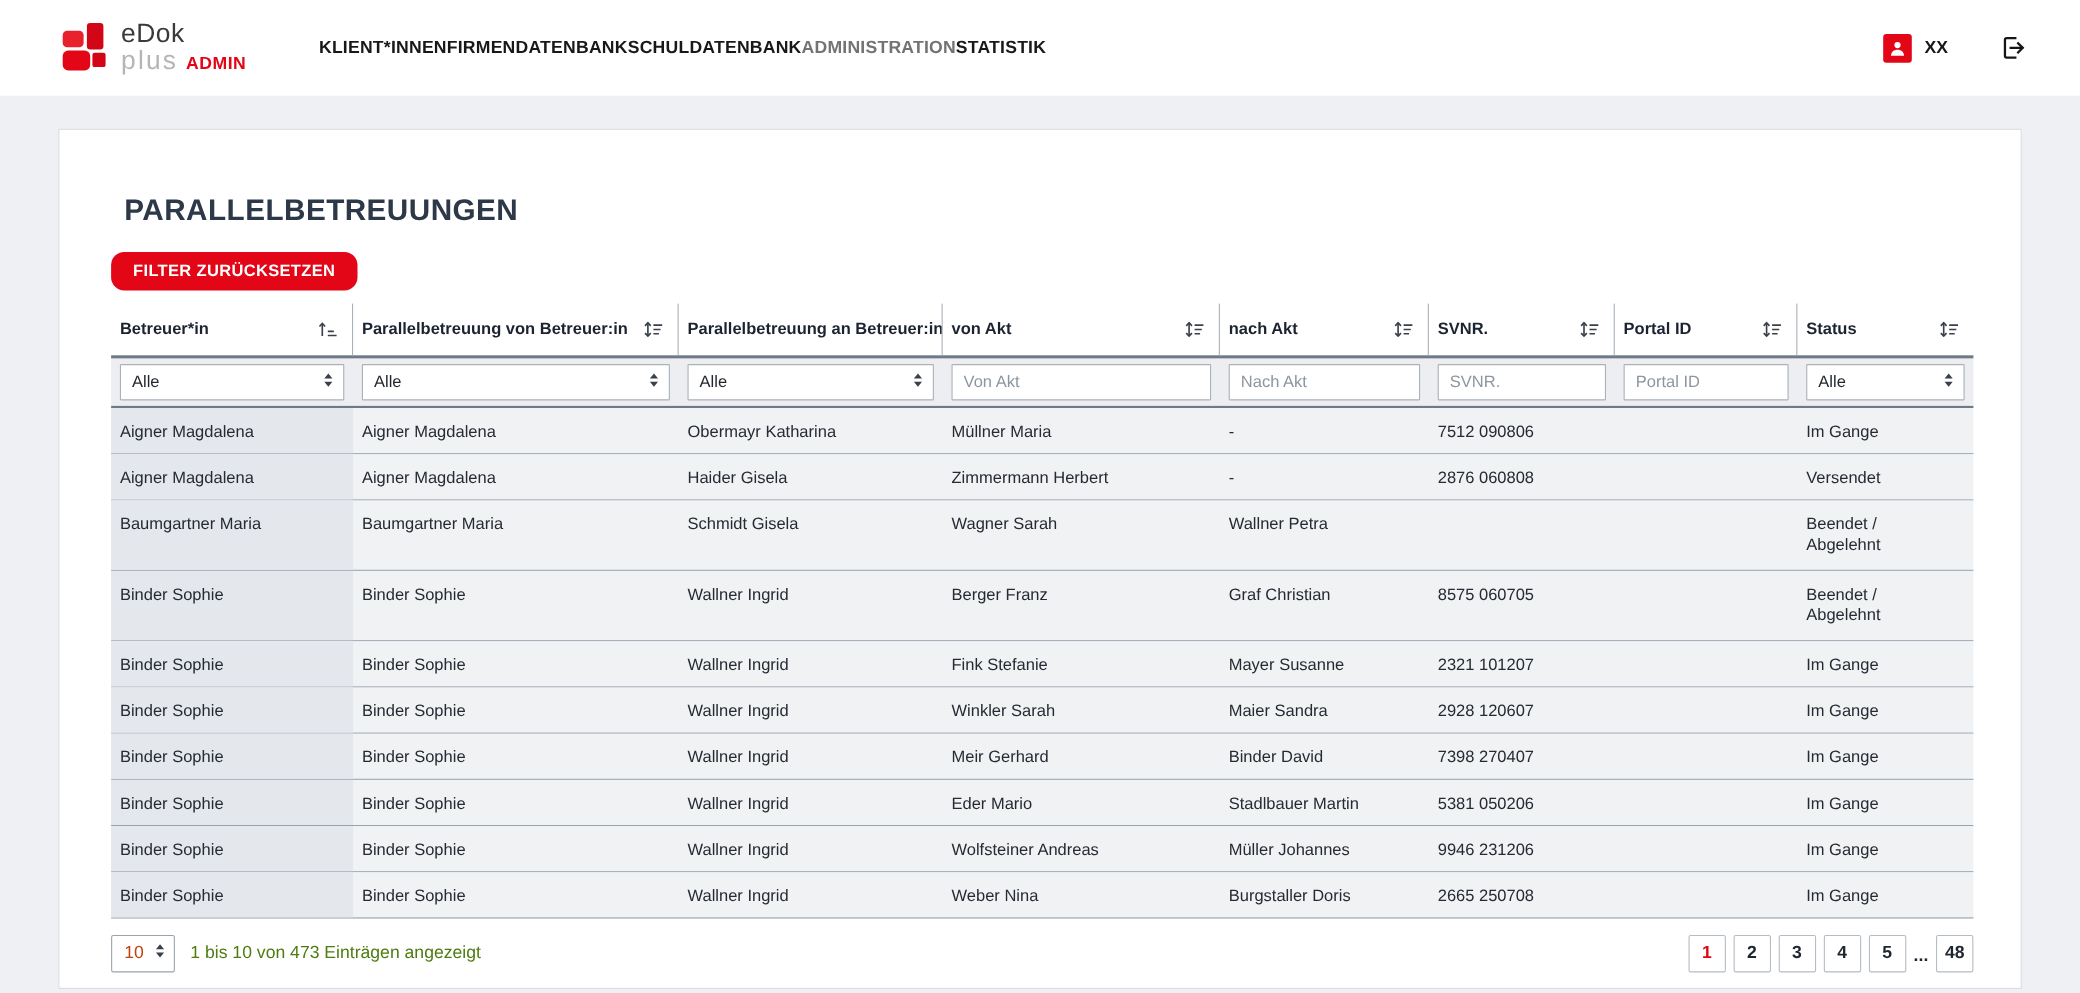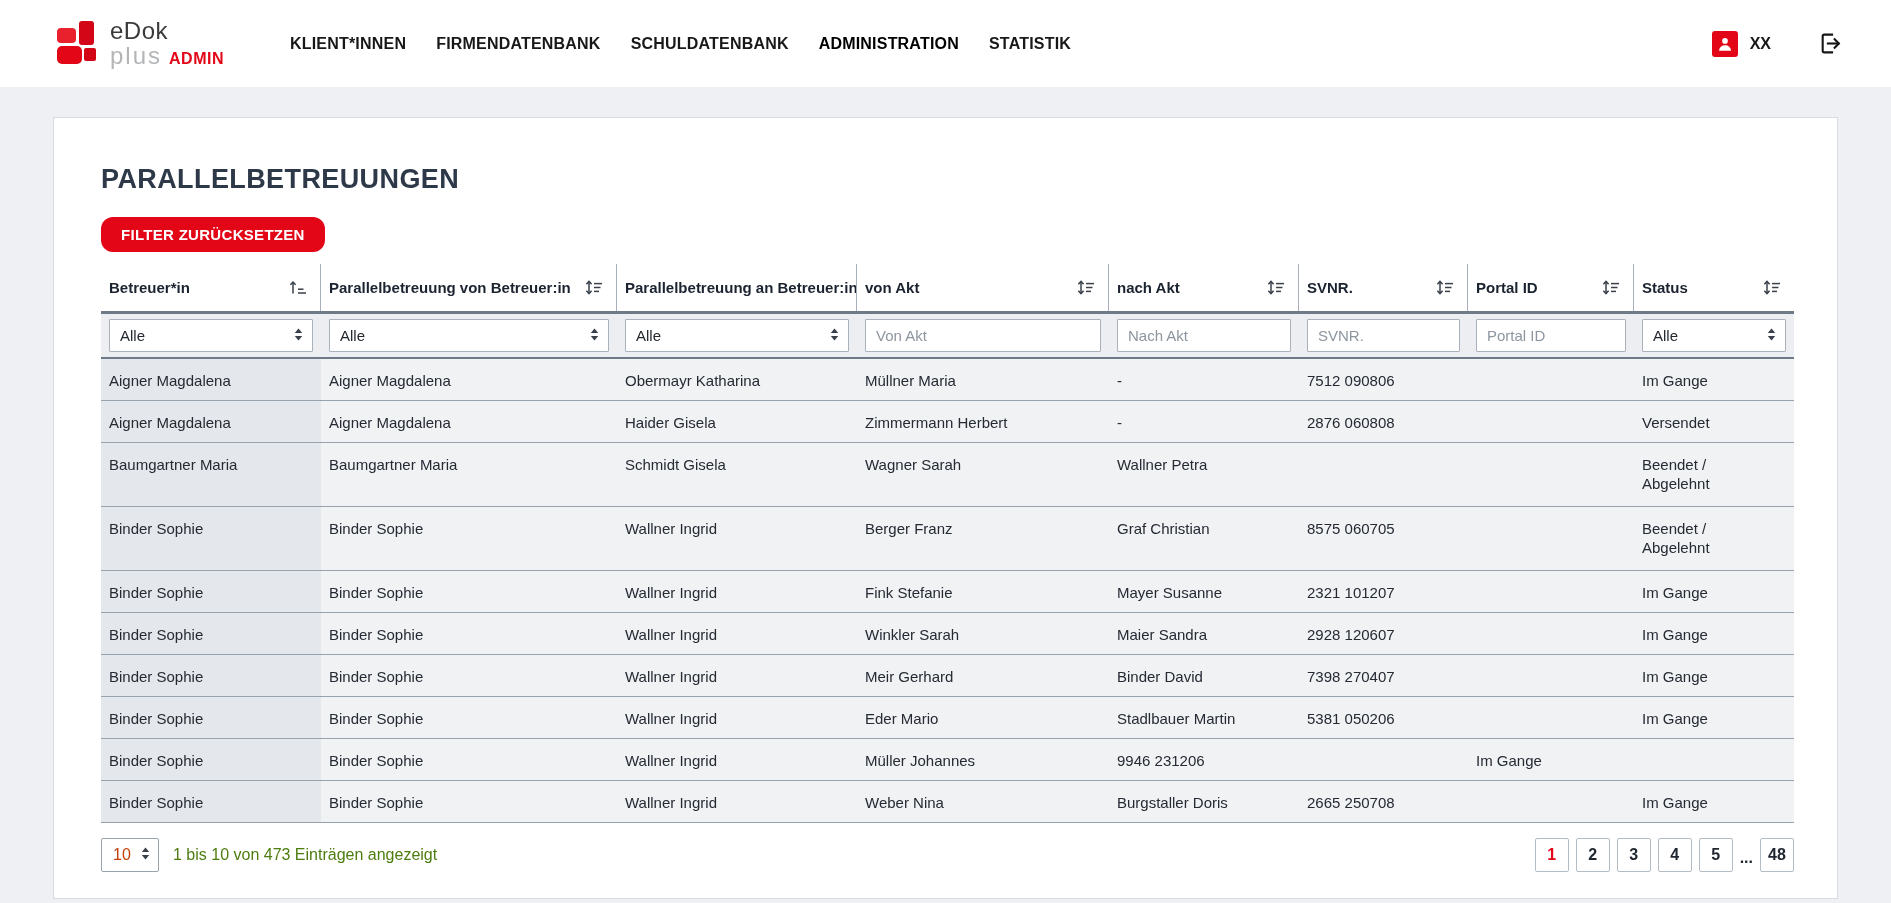--- a/index.html
+++ b/index.html
@@ -22,38 +22,38 @@
   .sq { position:absolute; background:#e20617; }
   .sq.a { left:0;  top:7px;  width:19px; height:15px; border-radius:4px; background:#e8212d; }
   .sq.b { left:22px; top:0;  width:15px; height:24px; border-radius:3px; background:#d30617; }
   .sq.c { left:0;  top:25px; width:25px; height:18px; border-radius:5px; background:#e20617; }
   .sq.d { left:27px; top:27px; width:12px; height:13px; border-radius:2px; background:#d30617; }
   .logo-text { margin-left:7px; line-height:1; }
   .lt1 { font-size:24px; color:#3a3a3a; letter-spacing:.5px; }
   .lt2 { font-size:24px; color:#b3b5b7; letter-spacing:2px; margin-top:1px; display:flex; align-items:baseline; }
   .lt2 .admin { font-size:16px; font-weight:bold; color:#e20617; letter-spacing:.5px; margin-left:7px; }
 
-  nav { display:flex; gap:30px; margin-left:66px; }
+  nav { display:flex; margin-left:66px; }
   .nav-item { font-size:16px; font-weight:bold; color:#181818; letter-spacing:.2px; cursor:pointer; white-space:nowrap; }
-  .nav-item.active { color:#000000; }
+  .nav-item.active { color:#737373; }
 
   .header-right { margin-left:auto; display:flex; align-items:center; }
   .user-badge { width:26px; height:26px; background:#e20617; border-radius:3px; display:flex; align-items:center; justify-content:center; cursor:pointer; }
   .user-name { margin-left:12px; font-size:16px; font-weight:bold; color:#181818; }
   .logout-btn { margin-left:46px; width:26px; height:26px; cursor:pointer; display:flex; align-items:center; justify-content:center; }
 
   
   main { width:100%; }
   .card {
     width:1785px; margin:30px auto 0 53px;
     background:#ffffff; border:1px solid #d8dce1;
     padding:46px 43px 20px 47px;
     height:782px;
   }
-  h1 { margin:0; font-size:27px; font-weight:bold; color:#2d3848; letter-spacing:.4px; }
+  h1 { margin:12px; font-size:27px; font-weight:bold; color:#2d3848; letter-spacing:.4px; }
   .reset-btn {
     display:block; margin-top:22px; height:35px; padding:0 20px;
     background:#e20617; color:#ffffff; border:none; border-radius:12px;
     font-family:"Liberation Sans",sans-serif; font-size:15px; font-weight:bold; letter-spacing:.3px;
     cursor:pointer;
   }
 
   
   .grid { display:grid; grid-template-columns:220px 296px 240px 252px 190px 169px 166px 1fr; }
   .thead { margin-top:12px; height:50px; border-bottom:3px solid #6e7a87; }
@@ -385,20 +385,21 @@
           <div class="td">Eder Mario</div>
           <div class="td">Stadlbauer Martin</div>
           <div class="td">5381 050206</div>
           <div class="td"></div>
           <div class="td">Im Gange</div>
         </div>
         <div class="tr grid">
           <div class="td c0">Binder Sophie</div>
           <div class="td">Binder Sophie</div>
           <div class="td">Wallner Ingrid</div>
+          <div class="td">Wolfsteiner Andreas</div>
           <div class="td">Müller Johannes</div>
           <div class="td">9946 231206</div>
           <div class="td"></div>
           <div class="td">Im Gange</div>
         </div>
         <div class="tr grid">
           <div class="td c0">Binder Sophie</div>
           <div class="td">Binder Sophie</div>
           <div class="td">Wallner Ingrid</div>
           <div class="td">Weber Nina</div>

